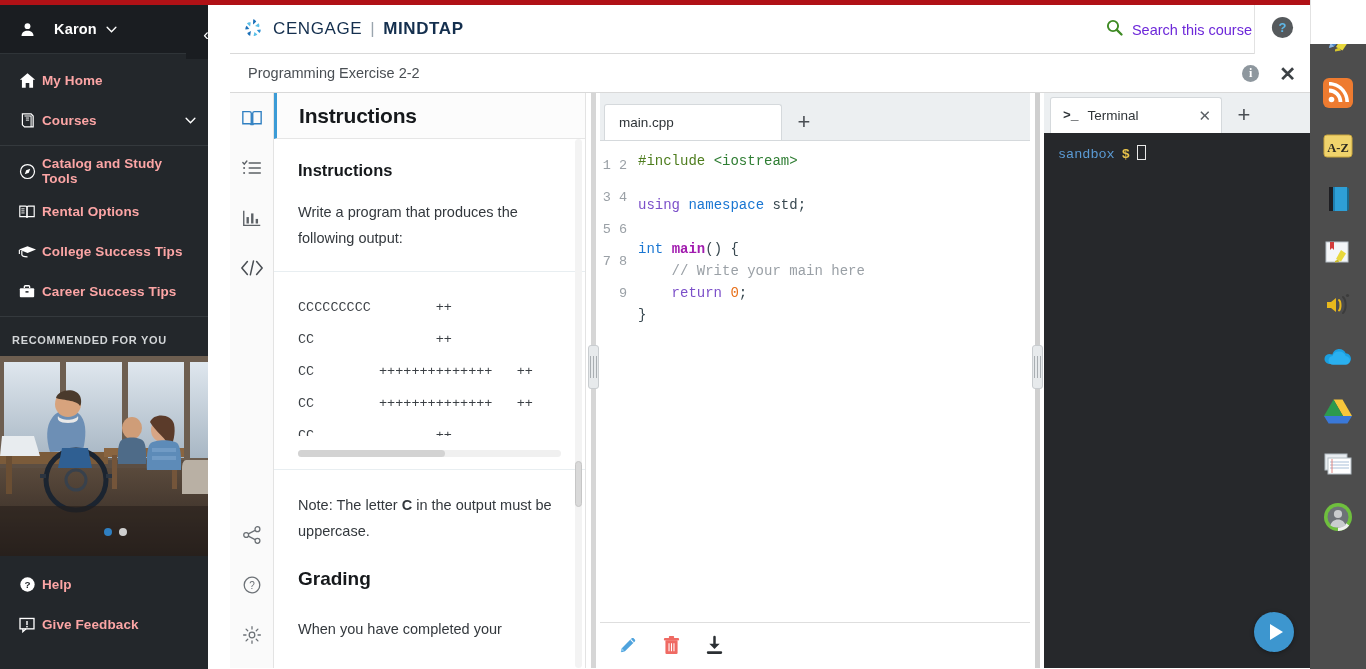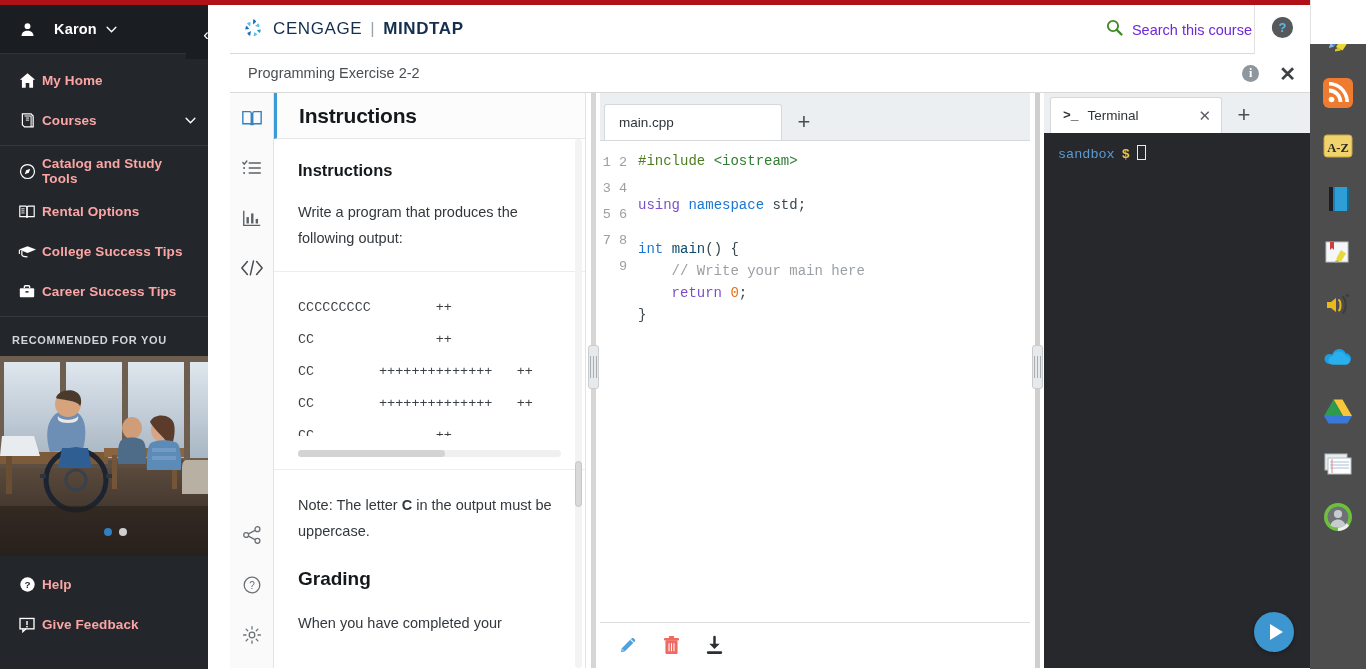--- a/index.html
+++ b/index.html
@@ -146,33 +146,33 @@
     height:36px; min-width:178px; background:#fff; border:1px solid #d5d9dc; border-bottom:none;
     border-radius:3px 3px 0 0; display:flex; align-items:center; padding:0 14px;
     font-size:13.5px; color:#2f3438; cursor:pointer; margin-left:4px;
   }
   .tab-add { width:44px; height:36px; display:flex; align-items:center; justify-content:center;
              font-size:22px; color:#4a4f54; cursor:pointer; font-weight:300; }
   .code-area { flex:1 1 auto; display:flex; overflow:hidden; background:#fff; }
   .gutter {
     width:34px; flex:0 0 34px; text-align:right; padding:9px 7px 0 0;
     font-family:"Liberation Mono","DejaVu Sans Mono",monospace; font-size:13.5px;
-    line-height:26px; color:#9aa0a6; background:#fff; user-select:none;
+    line-height:32px; color:#9aa0a6; background:#fff; user-select:none;
   }
   .code {
     flex:1 1 auto; padding:9px 0 0 4px;
     font-family:"Liberation Mono","DejaVu Sans Mono",monospace; font-size:14px;
     line-height:22px; white-space:pre; color:#37474f; overflow:hidden;
   }
   .k-pre { color:#4e7d1e; }        
   .k-inc { color:#2e7d32; }        
   .k-kw  { color:#7b4fc9; }        
   .k-ns  { color:#1976d2; }        
   .k-ty  { color:#1976d2; }        
-  .k-fn  { color:#0c4a6e; }        
+  .k-fn  { color:#a21caf;font-weight:bold; }        
   .k-cm  { color:#9aa0a6; }        
   .k-num { color:#e8701a; }        
   .k-pl  { color:#37474f; }
   .editor-foot {
     height:46px; border-top:1px solid #dedede; background:#fff;
     display:flex; align-items:center; padding-left:18px; gap:23px;
   }
   .foot-ic { cursor:pointer; display:flex; align-items:center; }
 
   
@@ -514,21 +514,21 @@
 CCCCCCCCC        ++</div>
           </div>
           <div class="hscroll">
             <div class="thumb"></div>
           </div>
           <div class="ib-hr" style="margin-top:12px"></div>
           <div class="ib-sec">
             <p><span>Note: The letter </span><b>C</b><span> in the output must be uppercase.</span></p>
           </div>
           <div class="ib-sec" style="padding-top:4px">
-            <h2 style="font-size:19px;margin-bottom:20px">Grading</h2>
+            <h2 style="font-size:19px;margin-bottom:26px">Grading</h2>
             <p>When you have completed your</p>
           </div>
         </div>
         <div class="vscroll">
           <div class="vthumb"></div>
         </div>
       </div>
 
       <div class="splitter">
         <div class="bar"></div>

